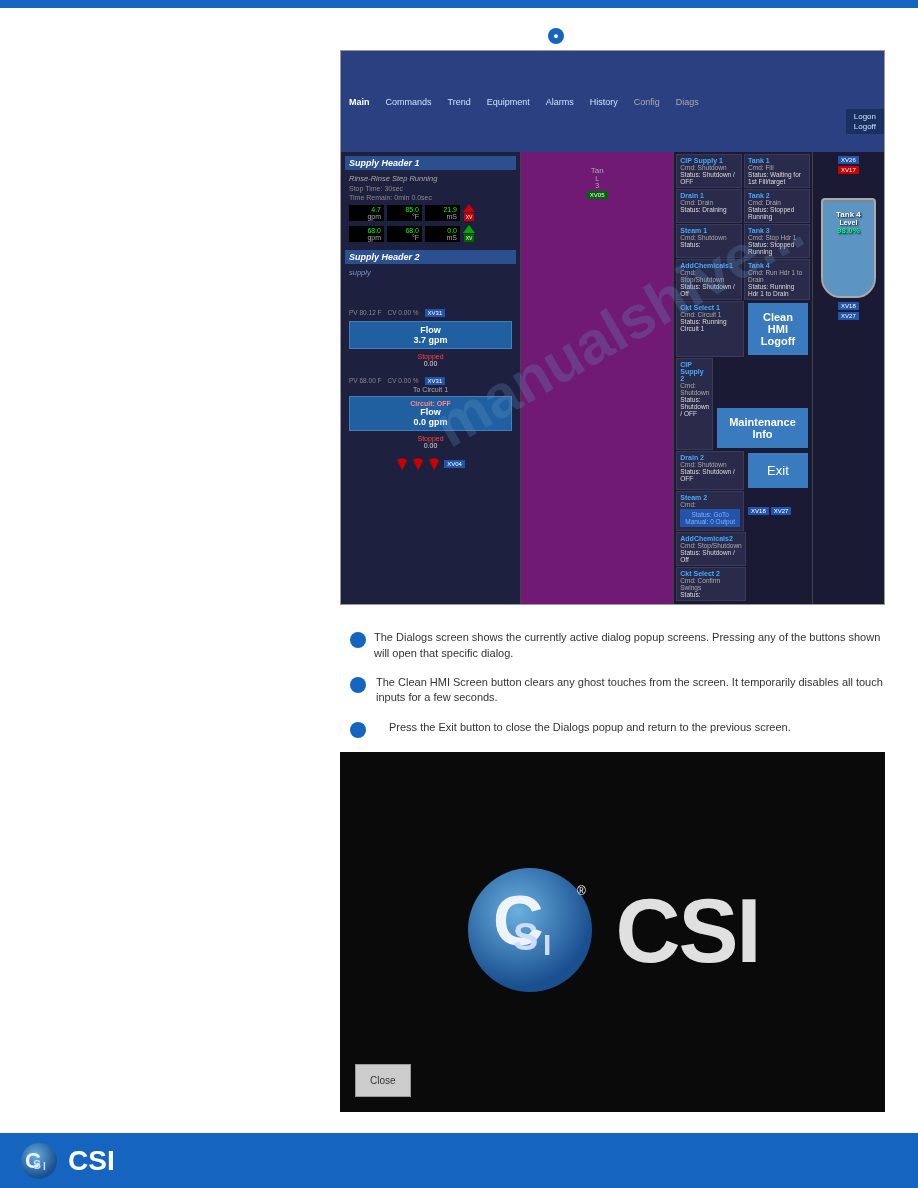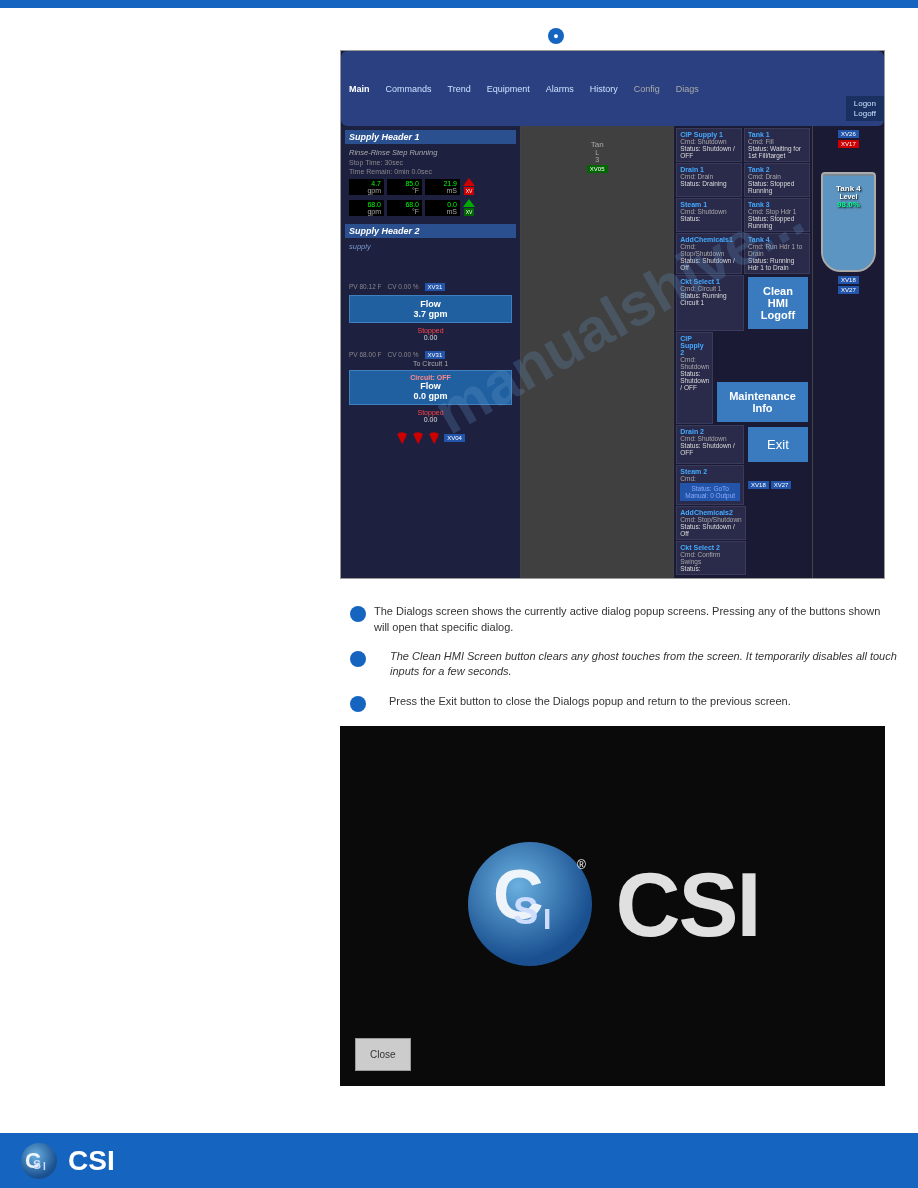--- a/index.html
+++ b/index.html
@@ -55,23 +55,22 @@
       width: 545px;
       border: 1px solid #999;
       background: #1a1a2e;
       position: relative;
       margin-bottom: 12px;
     }
 
     .hmi-nav {
       display: flex;
       background: #2a4080;
-      padding: 5px 0;
-      align-items: center;
-      border-radius: 6px;
+      padding: 18px 0;
+      align-items: center;
     }
 
     .hmi-nav-item {
       color: #cce0ff;
       font-size: 9px;
       padding: 3px 8px;
       cursor: pointer;
       white-space: nowrap;
     }
 
@@ -168,21 +167,21 @@
     }
 
     .hmi-stopped {
       color: #ff4444;
       font-size: 7px;
     }
 
     
     .hmi-middle {
       width: 170px;
-      background: #404040;
+      background: #701a75;
       border-right: 1px solid #444;
       position: relative;
       display: flex;
       flex-direction: column;
       align-items: center;
       padding: 4px;
     }
 
     
     .hmi-right {
@@ -709,21 +708,21 @@
           <div class="watermark-text">manualshive...</div>
         </div>
       </div>
 
       <div class="bullets-area">
         <div style="display:flex; align-items:flex-start; gap:8px; margin-bottom:14px; margin-top:8px;">
           <div class="bullet-number" style="background:#1565c0; width:16px; height:16px; border-radius:50%; flex-shrink:0; margin-top:2px;"></div>
           <div class="bullet-text">The Dialogs screen shows the currently active dialog popup screens. Pressing any of the buttons shown will open that specific dialog.</div>
         </div>
 
-        <div style="display:flex; align-items:flex-start; gap:24px; margin-bottom:14px;font-style:italic;">
+        <div style="display:flex; align-items:flex-start; gap:10px; margin-bottom:14px;">
           <div class="bullet-number" style="background:#1565c0; width:16px; height:16px; border-radius:50%; flex-shrink:0; margin-top:2px;"></div>
           <div class="bullet-text">The Clean HMI Screen button clears any ghost touches from the screen. It temporarily disables all touch inputs for a few seconds.</div>
         </div>
 
         <div style="display:flex; align-items:flex-start; gap:23px; margin-bottom:14px;">
           <div class="bullet-number" style="background:#1565c0; width:16px; height:16px; border-radius:50%; flex-shrink:0; margin-top:2px;"></div>
           <div class="bullet-text">Press the Exit button to close the Dialogs popup and return to the previous screen.</div>
         </div>
       </div>
 

